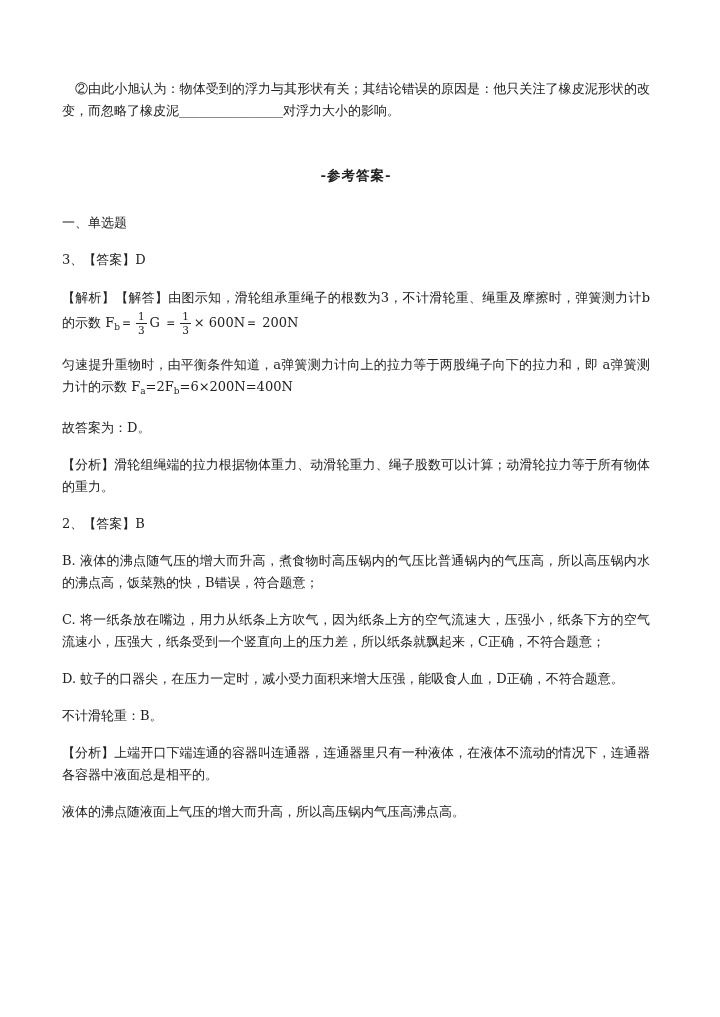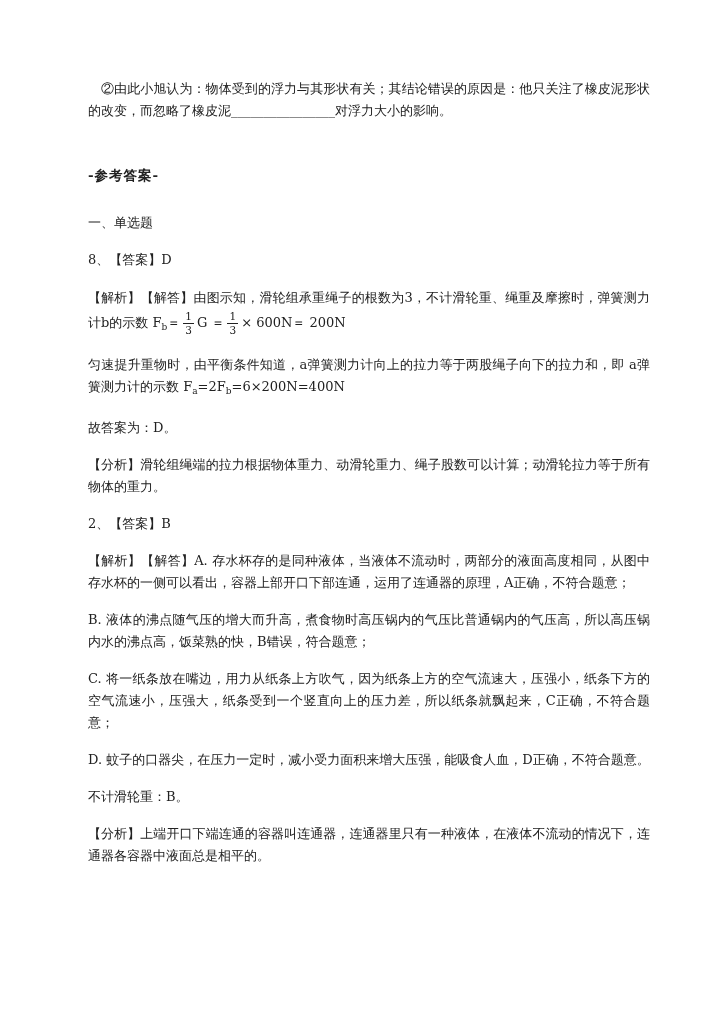--- a/index.html
+++ b/index.html
@@ -2,27 +2,27 @@
 <html><head>
 <meta charset="utf-8">
 <style>
   html,body{margin:0;padding:0;}
   body{
     width:720px;height:1017px;background:#ffffff;overflow:hidden;
     font-family:"DejaVu Serif","Liberation Serif",serif;color:#212121;
   }
   .page{
     box-sizing:border-box;width:720px;height:1017px;
-    padding:78px 70px 30px 88px;
+    padding:78px 70px 30px 62px;
     font-size:13px;line-height:22px;text-align:justify;
   }
   p{margin:0 0 15px 0;}
   .first-indent{text-indent:1em;}
   .heading{
-    font-weight:bold;
+    font-weight:bold;text-align:center;
     margin:42px 0 26px 0;letter-spacing:1px;font-size:13.5px;
   }
   .blank{letter-spacing:0;}
   sub{font-size:9px;vertical-align:-3px;}
   .frac{
     display:inline-block;vertical-align:middle;text-align:center;
     font-size:10.5px;line-height:1.2;margin:0 3px;
   }
   .frac .num{display:block;border-bottom:1px solid #222;padding:0 2px;}
   .frac .den{display:block;padding:0 2px;}
@@ -32,38 +32,38 @@
 <body>
 
 <div class="page">
 
   <p class="first-indent"><span>②由此小旭认为：物体受到的浮力与其形状有关；其结论错误的原因是：他只关注了橡皮泥形状的改变，而忽略了橡皮泥</span><span class="blank">________________</span><span>对浮力大小的影响。</span></p>
 
   <div class="heading">-参考答案-</div>
 
   <p>一、单选题</p>
 
-  <p>8、【答案】D</p>
+  <p>3、【答案】D</p>
 
   <p class="formula-para"><span>【解析】【解答】由图示知，滑轮组承重绳子的根数为3，不计滑轮重、绳重及摩擦时，弹簧测力计b的示数  F</span><sub>b</sub><span>＝</span><span class="frac"><span class="num">1</span><span class="den">3</span></span><span>G ＝</span><span class="frac"><span class="num">1</span><span class="den">3</span></span><span>× 600N＝ 200N</span></p>
 
   <p><span>匀速提升重物时，由平衡条件知道，a弹簧测力计向上的拉力等于两股绳子向下的拉力和，即 a弹簧测力计的示数 F</span><sub>a</sub><span>=2F</span><sub>b</sub><span>=6×200N=400N</span></p>
 
   <p>故答案为：D。</p>
 
   <p>【分析】滑轮组绳端的拉力根据物体重力、动滑轮重力、绳子股数可以计算；动滑轮拉力等于所有物体的重力。</p>
 
   <p>2、【答案】B</p>
 
-  <p>【解析】【解答】A. 存水杯存的是同种液体，当液体不流动时，两部分的液面高度相同，从图中存水杯的一侧可以看出，容器上部开口下部连通，运用了连通器的原理，A正确，不符合题意；</p>
 
   <p>B. 液体的沸点随气压的增大而升高，煮食物时高压锅内的气压比普通锅内的气压高，所以高压锅内水的沸点高，饭菜熟的快，B错误，符合题意；</p>
 
   <p>C. 将一纸条放在嘴边，用力从纸条上方吹气，因为纸条上方的空气流速大，压强小，纸条下方的空气流速小，压强大，纸条受到一个竖直向上的压力差，所以纸条就飘起来，C正确，不符合题意；</p>
 
   <p>D. 蚊子的口器尖，在压力一定时，减小受力面积来增大压强，能吸食人血，D正确，不符合题意。</p>
 
   <p>不计滑轮重：B。</p>
 
   <p>【分析】上端开口下端连通的容器叫连通器，连通器里只有一种液体，在液体不流动的情况下，连通器各容器中液面总是相平的。</p>
 
+  <p>液体的沸点随液面上气压的增大而升高，所以高压锅内气压高沸点高。</p>
 
 </div>
 
 </body></html>

